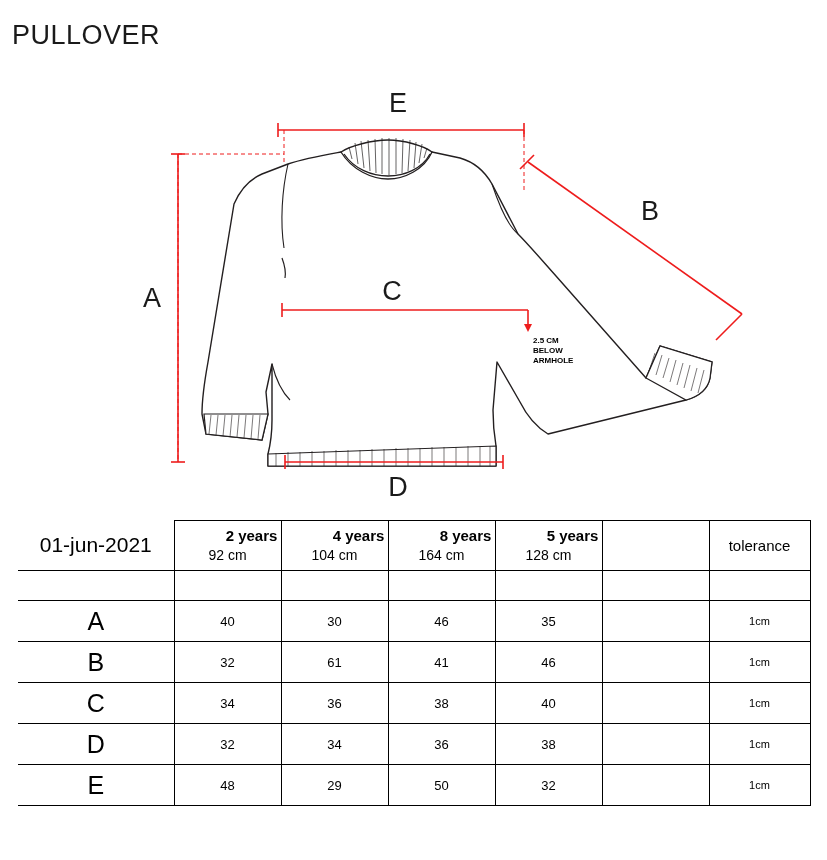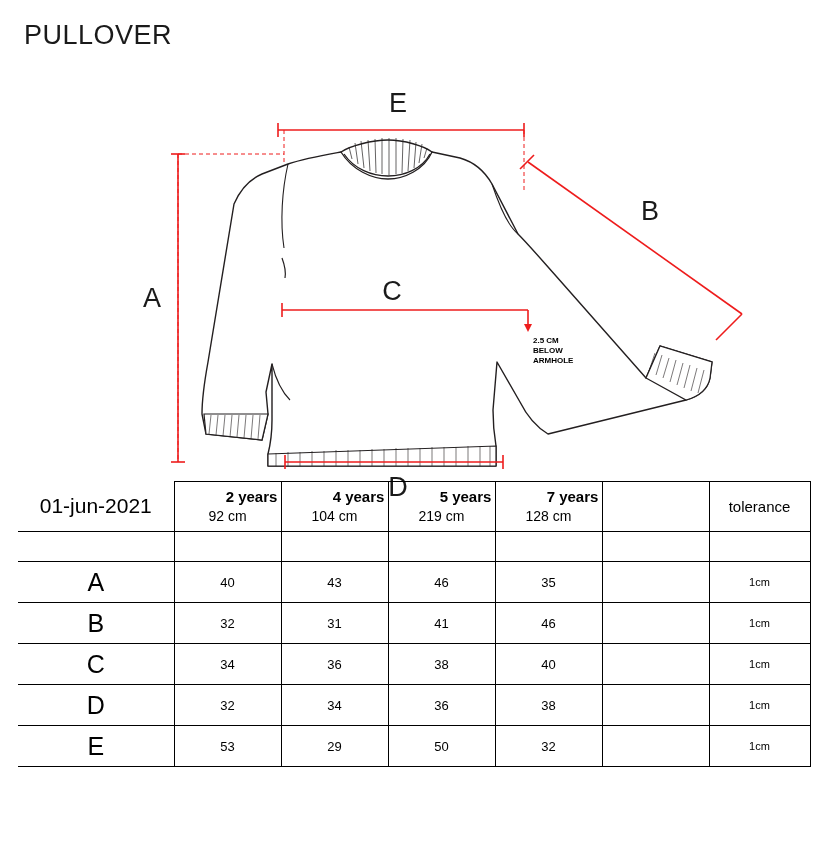--- a/index.html
+++ b/index.html
@@ -12,21 +12,21 @@
     height: 860px;
     font-family: "Liberation Sans", sans-serif;
     color: #000000;
     position: relative;
     overflow: hidden;
   }
 
   
   .page-title {
     position: absolute;
-    left: 24px;
+    left: 12px;
     top: 20px;
     font-size: 27px;
     letter-spacing: 0.5px;
     color: #1a1a1a;
     white-space: nowrap;
   }
 
   
   .drawing {
     position: absolute;
@@ -34,21 +34,21 @@
     top: 62px;
     width: 827px;
     height: 440px;
   }
   .drawing svg { display: block; }
 
   
   .spec-table-wrap {
     position: absolute;
     left: 18px;
-    top: 481px;
+    top: 520px;
     width: 792px;
   }
   table.spec {
     border-collapse: collapse;
     width: 792px;
     table-layout: fixed;
   }
   table.spec td {
     border: 1px solid #000000;
     text-align: center;
@@ -308,55 +308,55 @@
         <td class="date-cell">01-jun-2021</td>
         <td class="size-cell">
           <span class="age">2 years</span>
           <span class="cm">92 cm</span>
         </td>
         <td class="size-cell">
           <span class="age">4 years</span>
           <span class="cm">104 cm</span>
         </td>
         <td class="size-cell">
-          <span class="age">5 years</span>
-          <span class="cm">219 cm</span>
+          <span class="age">8 years</span>
+          <span class="cm">164 cm</span>
         </td>
         <td class="size-cell">
-          <span class="age">7 years</span>
+          <span class="age">5 years</span>
           <span class="cm">128 cm</span>
         </td>
         <td></td>
         <td class="tol-head">tolerance</td>
       </tr>
 
       <tr class="row-blank">
         <td class="blank-left"></td>
         <td></td>
         <td></td>
         <td></td>
         <td></td>
         <td></td>
         <td></td>
       </tr>
 
       <tr class="row-data">
         <td class="meas-label">A</td>
         <td class="meas-val">40</td>
-        <td class="meas-val">43</td>
+        <td class="meas-val">30</td>
         <td class="meas-val">46</td>
         <td class="meas-val">35</td>
         <td></td>
         <td class="tol-val">1cm</td>
       </tr>
 
       <tr class="row-data">
         <td class="meas-label">B</td>
         <td class="meas-val">32</td>
-        <td class="meas-val">31</td>
+        <td class="meas-val">61</td>
         <td class="meas-val">41</td>
         <td class="meas-val">46</td>
         <td></td>
         <td class="tol-val">1cm</td>
       </tr>
 
       <tr class="row-data">
         <td class="meas-label">C</td>
         <td class="meas-val">34</td>
         <td class="meas-val">36</td>
@@ -371,21 +371,21 @@
         <td class="meas-val">32</td>
         <td class="meas-val">34</td>
         <td class="meas-val">36</td>
         <td class="meas-val">38</td>
         <td></td>
         <td class="tol-val">1cm</td>
       </tr>
 
       <tr class="row-data">
         <td class="meas-label">E</td>
-        <td class="meas-val">53</td>
+        <td class="meas-val">48</td>
         <td class="meas-val">29</td>
         <td class="meas-val">50</td>
         <td class="meas-val">32</td>
         <td></td>
         <td class="tol-val">1cm</td>
       </tr>
     </tbody>
   </table>
 </div>
 

